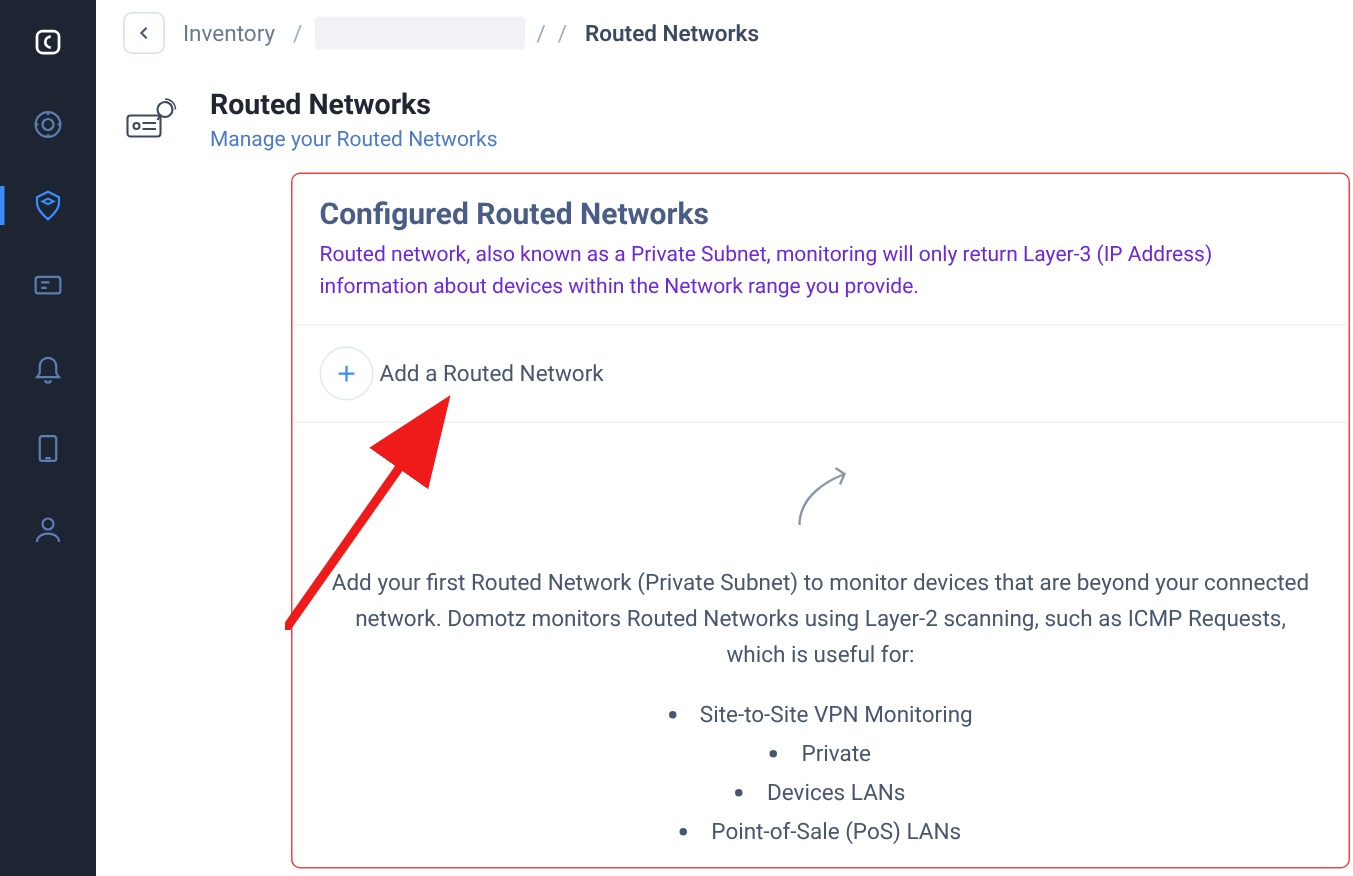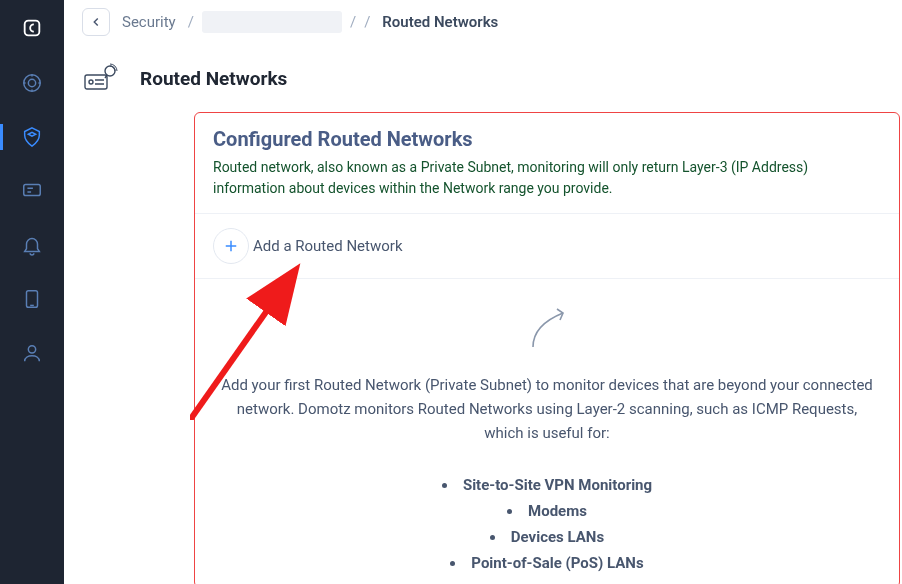--- a/index.html
+++ b/index.html
@@ -100,21 +100,21 @@
     width: 706px;
     overflow: hidden;
   }
   .card-head {
     padding: 14px 18px;
   }
   .card-head h2 {
     font-size: 20px; color: #4a5d86; font-weight: 700;
   }
   .card-head p {
-    font-size: 14px; color: #14532d; margin-top: 6px; line-height: 1.5;
+    font-size: 14px; color: #6d28d9; margin-top: 6px; line-height: 1.5;
   }
   .add-row {
     display: flex; align-items: center;
     padding: 14px 18px;
     gap: 4px;
     border-top: 1px solid #eef1f6;
     border-bottom: 1px solid #eef1f6;
     cursor: pointer;
   }
   .plus-btn {
@@ -134,22 +134,22 @@
     color: #48566e;
     font-size: 15px;
     line-height: 1.6;
   }
   .empty-state .curved-arrow {
     display: block; margin: 0 auto 22px auto;
     width: 48px; height: 48px;
     color: #8a97ab;
   }
   .uses {
-    margin-top: 26px; list-style: disc;
-    display: inline-block; text-align: left; font-weight: bold;
+    margin-top: 14px; list-style: disc;
+    display: inline-block; text-align: left;
   }
   .uses li { margin: 2px 0; color: #48566e; text-align: center; list-style-position: inside;}
 
   
   .anno-arrow {
     position: absolute;
     left: 126px; top: 260px;
     pointer-events: none;
   }
 </style>
@@ -203,41 +203,42 @@
 </div>
 
 <div class="main">
 
   <div class="breadcrumbs">
     <div class="back-btn">
       <svg width="14" height="14" viewBox="0 0 24 24" fill="none" stroke="currentColor" stroke-width="2.5">
           <path d="M15 18l-6-6 6-6"></path>
         </svg>
     </div>
-    <span class="crumb">Security</span>
+    <span class="crumb">Inventory</span>
     <span class="sep">/</span>
     <span class="crumb placeholder"></span>
     <span class="sep">/</span>
     <span class="sep">/</span>
     <span class="crumb current">Routed Networks</span>
   </div>
 
   <div class="page-header">
     <div class="icon-wrap">
       <svg width="36" height="30" viewBox="0 0 36 30" fill="none" stroke="currentColor" stroke-width="1.4">
         <rect x="1" y="12" width="22" height="14" rx="2"></rect>
         <circle cx="7" cy="19" r="2"></circle>
         <path d="M11 17h9M11 21h9"></path>
         <circle cx="26" cy="8" r="5"></circle>
         <path d="M26 1a7 7 0 017 7M26 3a5 5 0 015 5" stroke-width="1"></path>
         <path d="M23 12l-2 3"></path>
       </svg>
     </div>
     <div>
       <h1>Routed Networks</h1>
+      <div class="subtitle">Manage your Routed Networks</div>
     </div>
   </div>
 
   <div class="content">
     <div class="card">
       <div class="card-head">
         <h2>Configured Routed Networks</h2>
         <p>Routed network, also known as a Private Subnet, monitoring will only return Layer-3 (IP Address) information about devices within the Network range you provide.</p>
       </div>
 
@@ -251,21 +252,21 @@
       </div>
 
       <div class="empty-state">
         <svg class="curved-arrow" viewBox="0 0 48 48" fill="none" stroke="currentColor" stroke-width="1.6">
           <path d="M10 44 C 10 24, 30 14, 40 10"></path>
           <path d="M34 6 l6 4 -3 7"></path>
         </svg>
         <div>Add your first Routed Network (Private Subnet) to monitor devices that are beyond your connected network. Domotz monitors Routed Networks using Layer-2 scanning, such as ICMP Requests, which is useful for:</div>
         <ul class="uses">
           <li>Site-to-Site VPN Monitoring</li>
-          <li>Modems</li>
+          <li>Private</li>
           <li>Devices LANs</li>
           <li>Point-of-Sale (PoS) LANs</li>
         </ul>
       </div>
     </div>
   </div>
 
   <svg class="anno-arrow" width="120" height="160" viewBox="0 0 120 160">
     <defs>
       <marker id="rah" markerWidth="10" markerHeight="10" refX="7" refY="4" orient="auto">

